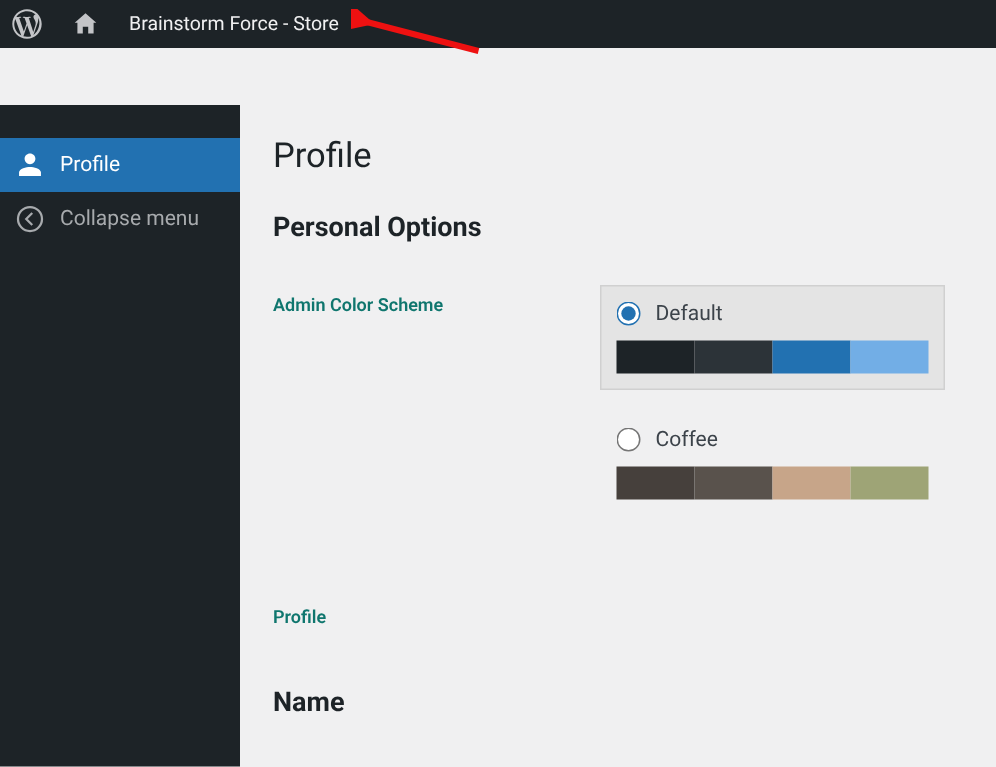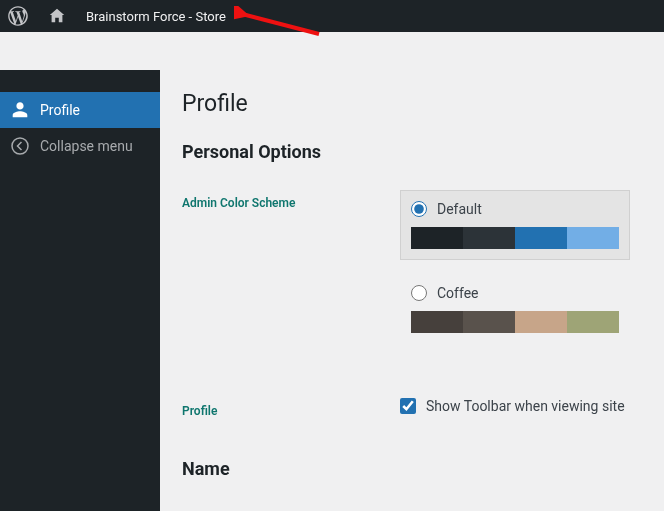--- a/index.html
+++ b/index.html
@@ -185,26 +185,20 @@
               <div style="background: rgb(89, 82, 76);"></div>
               <div style="background: rgb(199, 165, 137);"></div>
               <div style="background: rgb(158, 164, 118);"></div>
             </div>
           </div>
         </div>
     </div>
 
     <div class="form-row" style="margin-bottom:20px;">
       <div class="label">Profile</div>
-      <div class="control">
-        <label class="checkbox-row">
-          <input type="checkbox" checked="" style="">
-          <span>Show Toolbar when viewing site</span>
-        </label>
-      </div>
     </div>
 
     <h2 class="section name">Name</h2>
   </div>
 </div>
 
 <svg class="arrow" width="90" height="34">
   <defs>
     <marker id="ah" markerWidth="10" markerHeight="10" refX="2" refY="5" orient="auto">
       <path d="M10 0 L0 5 L10 10 z" fill="#e11"></path>

